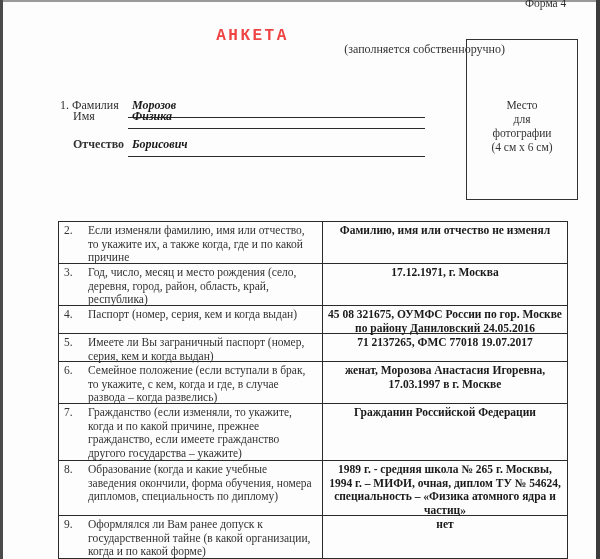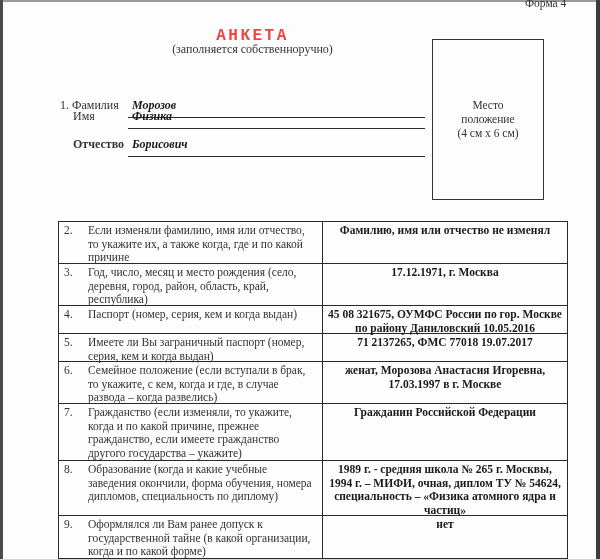--- a/index.html
+++ b/index.html
@@ -7,28 +7,28 @@
     width:600px; height:559px; overflow:hidden; position:relative;
     background:#fdfdfd;
     font-family:"Liberation Serif","DejaVu Serif",serif;
     color:#2a2a2a;
   }
   .edge-left { position:absolute; left:0; top:0; width:3px; height:559px; background:#4a4a4a; }
   .edge-right { position:absolute; right:0; top:0; width:4px; height:559px; background:#3c3c3c; }
   .edge-top { position:absolute; left:0; top:0; width:600px; height:2px; background:#9a9a9a; }
   .form-number { position:absolute; left:525px; top:-3px; font-size:11.5px; color:#333; }
   .title { position:absolute; left:0; width:505px; top:27px; text-align:center; font-weight:bold; font-size:16px; letter-spacing:2.5px; color:#ef4444;font-family:Liberation Mono, monospace; }
-  .subtitle { position:absolute; left:0; width:505px; top:42px; text-align:center; font-size:12px; color:#333; }
+  .subtitle { position:absolute; left:0; width:505px; top:42px; text-align:right; font-size:12px; color:#333; }
 
   .name-row { position:absolute; left:60px; width:365px; height:20px; }
   .name-label { position:absolute; top:0; font-size:12px; color:#333; }
   .name-line { position:absolute; left:68px; right:0; bottom:0; border-bottom:1.3px solid #2a2a2a; }
   .name-value { position:absolute; left:72px; top:0; font-size:12px; font-weight:bold; font-style:italic; color:#1a1a1a;text-align:center; }
 
-  .photo-box { position:absolute; left:432px; top:39px; width:112px; height:161px; border:1.3px solid #333; box-sizing:border-box; }
+  .photo-box { position:absolute; left:466px; top:39px; width:112px; height:161px; border:1.3px solid #333; box-sizing:border-box; }
   .photo-text { position:absolute; left:0; right:0; top:58px; text-align:center; font-size:11.5px; line-height:14px; color:#333; }
 
   .table { position:absolute; left:58px; top:221px; width:510px; border:1.3px solid #2a2a2a; border-bottom:none; box-sizing:border-box; }
   .tr { display:flex; border-bottom:1.3px solid #2a2a2a; box-sizing:border-box; }
   .td-q { width:264px; border-right:1.3px solid #2a2a2a; box-sizing:border-box; display:flex; padding:2px 4px 0 5px; font-size:11.5px; line-height:13.5px; color:#333; }
   .td-num { width:24px; flex:none; }
   .td-qtext { flex:1; }
   .td-a { flex:1; padding:2px 4px 0 4px; text-align:center; font-size:11.5px; line-height:13.5px; font-weight:bold; color:#1a1a1a; }
 </style>
 </head>
@@ -54,21 +54,22 @@
 </div>
 <div class="name-row" style="top:137px;">
   <span class="name-label" style="left:13px;font-weight:bold;">Отчество</span>
   <span class="name-line"></span>
   <span class="name-value">Борисович</span>
 </div>
 
 <div class="photo-box">
   <div class="photo-text">
     <div>Место</div>
-    <div>положение</div>
+    <div>для</div>
+    <div>фотографии</div>
     <div>(4 см х 6 см)</div>
   </div>
 </div>
 
 <div class="table">
   <div class="tr" style="height:42px;">
     <div class="td-q">
         <span class="td-num">2.</span>
         <span class="td-qtext">Если изменяли фамилию, имя или отчество, то укажите их, а также когда, где и по какой причине</span>
       </div>
@@ -79,21 +80,21 @@
         <span class="td-num">3.</span>
         <span class="td-qtext">Год, число, месяц и место рождения (село, деревня, город, район, область, край, республика)</span>
       </div>
     <div class="td-a">17.12.1971, г. Москва</div>
   </div>
   <div class="tr" style="height:28px;">
     <div class="td-q">
         <span class="td-num">4.</span>
         <span class="td-qtext">Паспорт (номер, серия, кем и когда выдан)</span>
       </div>
-    <div class="td-a">45 08 321675, ОУМФС России по гор. Москве по району Даниловский 10.05.2016</div>
+    <div class="td-a">45 08 321675, ОУМФС России по гор. Москве по району Даниловский 24.05.2016</div>
   </div>
   <div class="tr" style="height:28px;">
     <div class="td-q">
         <span class="td-num">5.</span>
         <span class="td-qtext">Имеете ли Вы заграничный паспорт (номер, серия, кем и когда выдан)</span>
       </div>
     <div class="td-a">71 2137265, ФМС 77018 19.07.2017</div>
   </div>
   <div class="tr" style="height:42px;">
     <div class="td-q">

